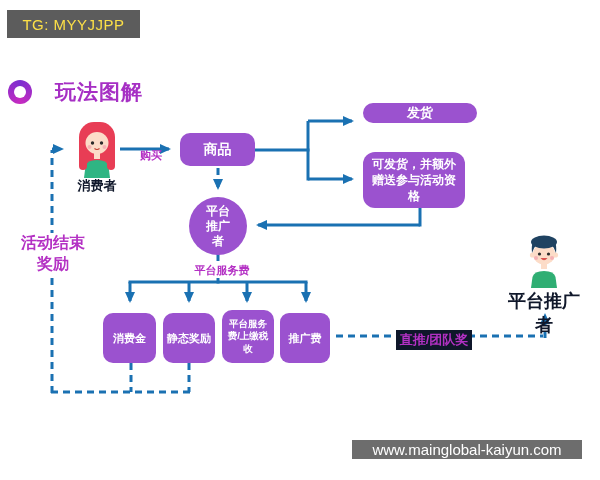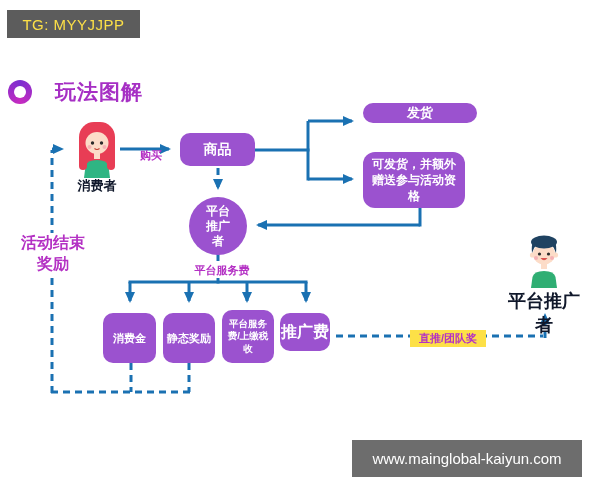--- a/index.html
+++ b/index.html
@@ -2,21 +2,21 @@
 <html><head>
 <meta charset="utf-8">
 <style>
   html,body{margin:0;padding:0;}
   .page{position:relative;width:600px;height:480px;background:#ffffff;overflow:hidden;
         font-family:"Liberation Sans",sans-serif;}
   
   .tg-banner{position:absolute;left:7px;top:10px;width:133px;height:28px;background:#5c5c5c;
              color:#fde047;font-size:15px;display:flex;align-items:center;justify-content:center;
              letter-spacing:.5px;}
-  .site-banner{position:absolute;left:352px;top:440px;width:230px;height:37px;background:#6d6d6d;
+  .site-banner{position:absolute;left:352px;top:440px;width:230px;height:19px;background:#6d6d6d;
              color:#fff;font-size:15px;display:flex;align-items:center;justify-content:center;}
   
   .title-row{position:absolute;left:8px;top:78px;display:flex;align-items:center;gap:23px;}
   .ring{width:24px;height:24px;border-radius:50%;background:conic-gradient(#7b2fd0,#c62bc0,#7b2fd0);
         position:relative;}
   .ring::after{content:"";position:absolute;left:6px;top:6px;width:12px;height:12px;background:#fff;
         border-radius:50%;}
   .title-text{font-size:21px;font-weight:900;color:#a62fc4;letter-spacing:1px;}
   
   .connectors{position:absolute;left:0;top:0;}
@@ -26,27 +26,27 @@
        box-sizing:border-box;}
   .n-product{left:180px;top:133px;width:75px;height:33px;font-size:14px;}
   .n-ship{left:363px;top:103px;width:114px;height:20px;font-size:13px;border-radius:12px;text-align:center;}
   .n-ship-bonus{left:363px;top:152px;width:102px;height:56px;font-size:12px;border-radius:12px;
        line-height:1.35;padding:0 6px;}
   .n-profit{left:189px;top:197px;width:58px;height:58px;border-radius:50%;font-size:12px;
        line-height:1.25;padding:0 16px;}
   .n-consumption{left:103px;top:313px;width:53px;height:50px;font-size:11px;}
   .n-static{left:163px;top:313px;width:52px;height:50px;font-size:11px;}
   .n-platform{left:222px;top:310px;width:52px;height:53px;font-size:9.5px;line-height:1.3;padding:0 3px;}
-  .n-promo{left:280px;top:313px;width:50px;height:38px;font-size:16px;}
+  .n-promo{left:280px;top:313px;width:50px;height:50px;font-size:11px;border-radius:9px;}
   
   .flabel{position:absolute;color:#b431c4;font-weight:bold;text-align:center;}
   .l-buy{left:136px;top:112px;width:30px;font-size:11px;margin-top:36px;}
   .l-ratio{left:194px;top:263px;width:56px;font-size:11px;background:#fff;}
   .l-endreward{left:20px;top:233px;width:66px;font-size:16px;background:#fff;}
-  .l-team{left:410px;top:330px;width:76px;font-size:11px;background:#fde047;padding:1px 0;}
+  .l-team{left:396px;top:330px;width:76px;font-size:13px;background:#0f172a;padding:1px 0;}
   
   .actor{position:absolute;}
   .a-consumer{left:70px;top:116px;}
   .a-promoter{left:518px;top:230px;}
   .actor-label{position:absolute;color:#0f172a;font-weight:bold;text-align:center;}
   .al-consumer{left:65px;top:177px;width:64px;font-size:13px;}
   .al-promoter{left:504px;top:289px;width:80px;font-size:18px;}
 </style>
 </head>
 <body>

